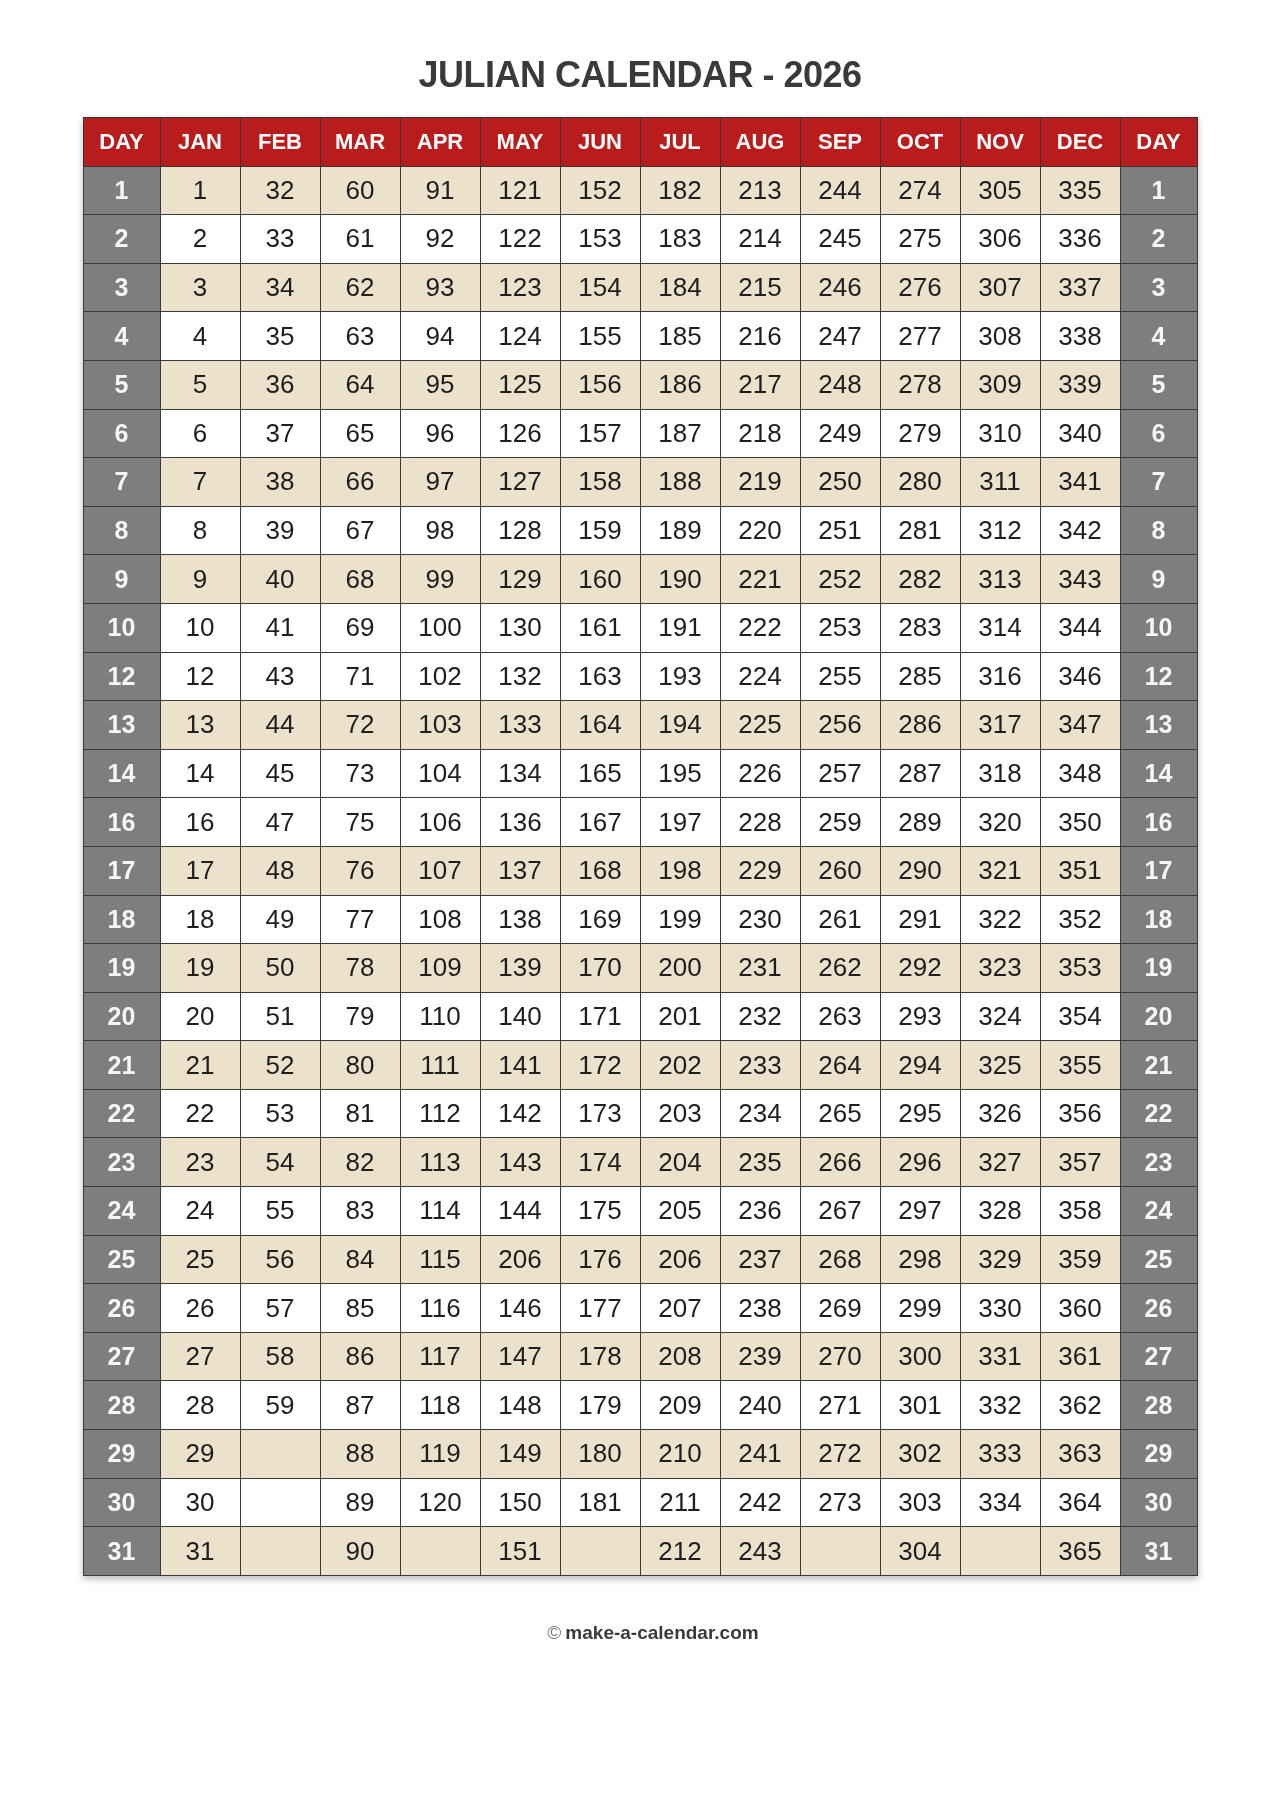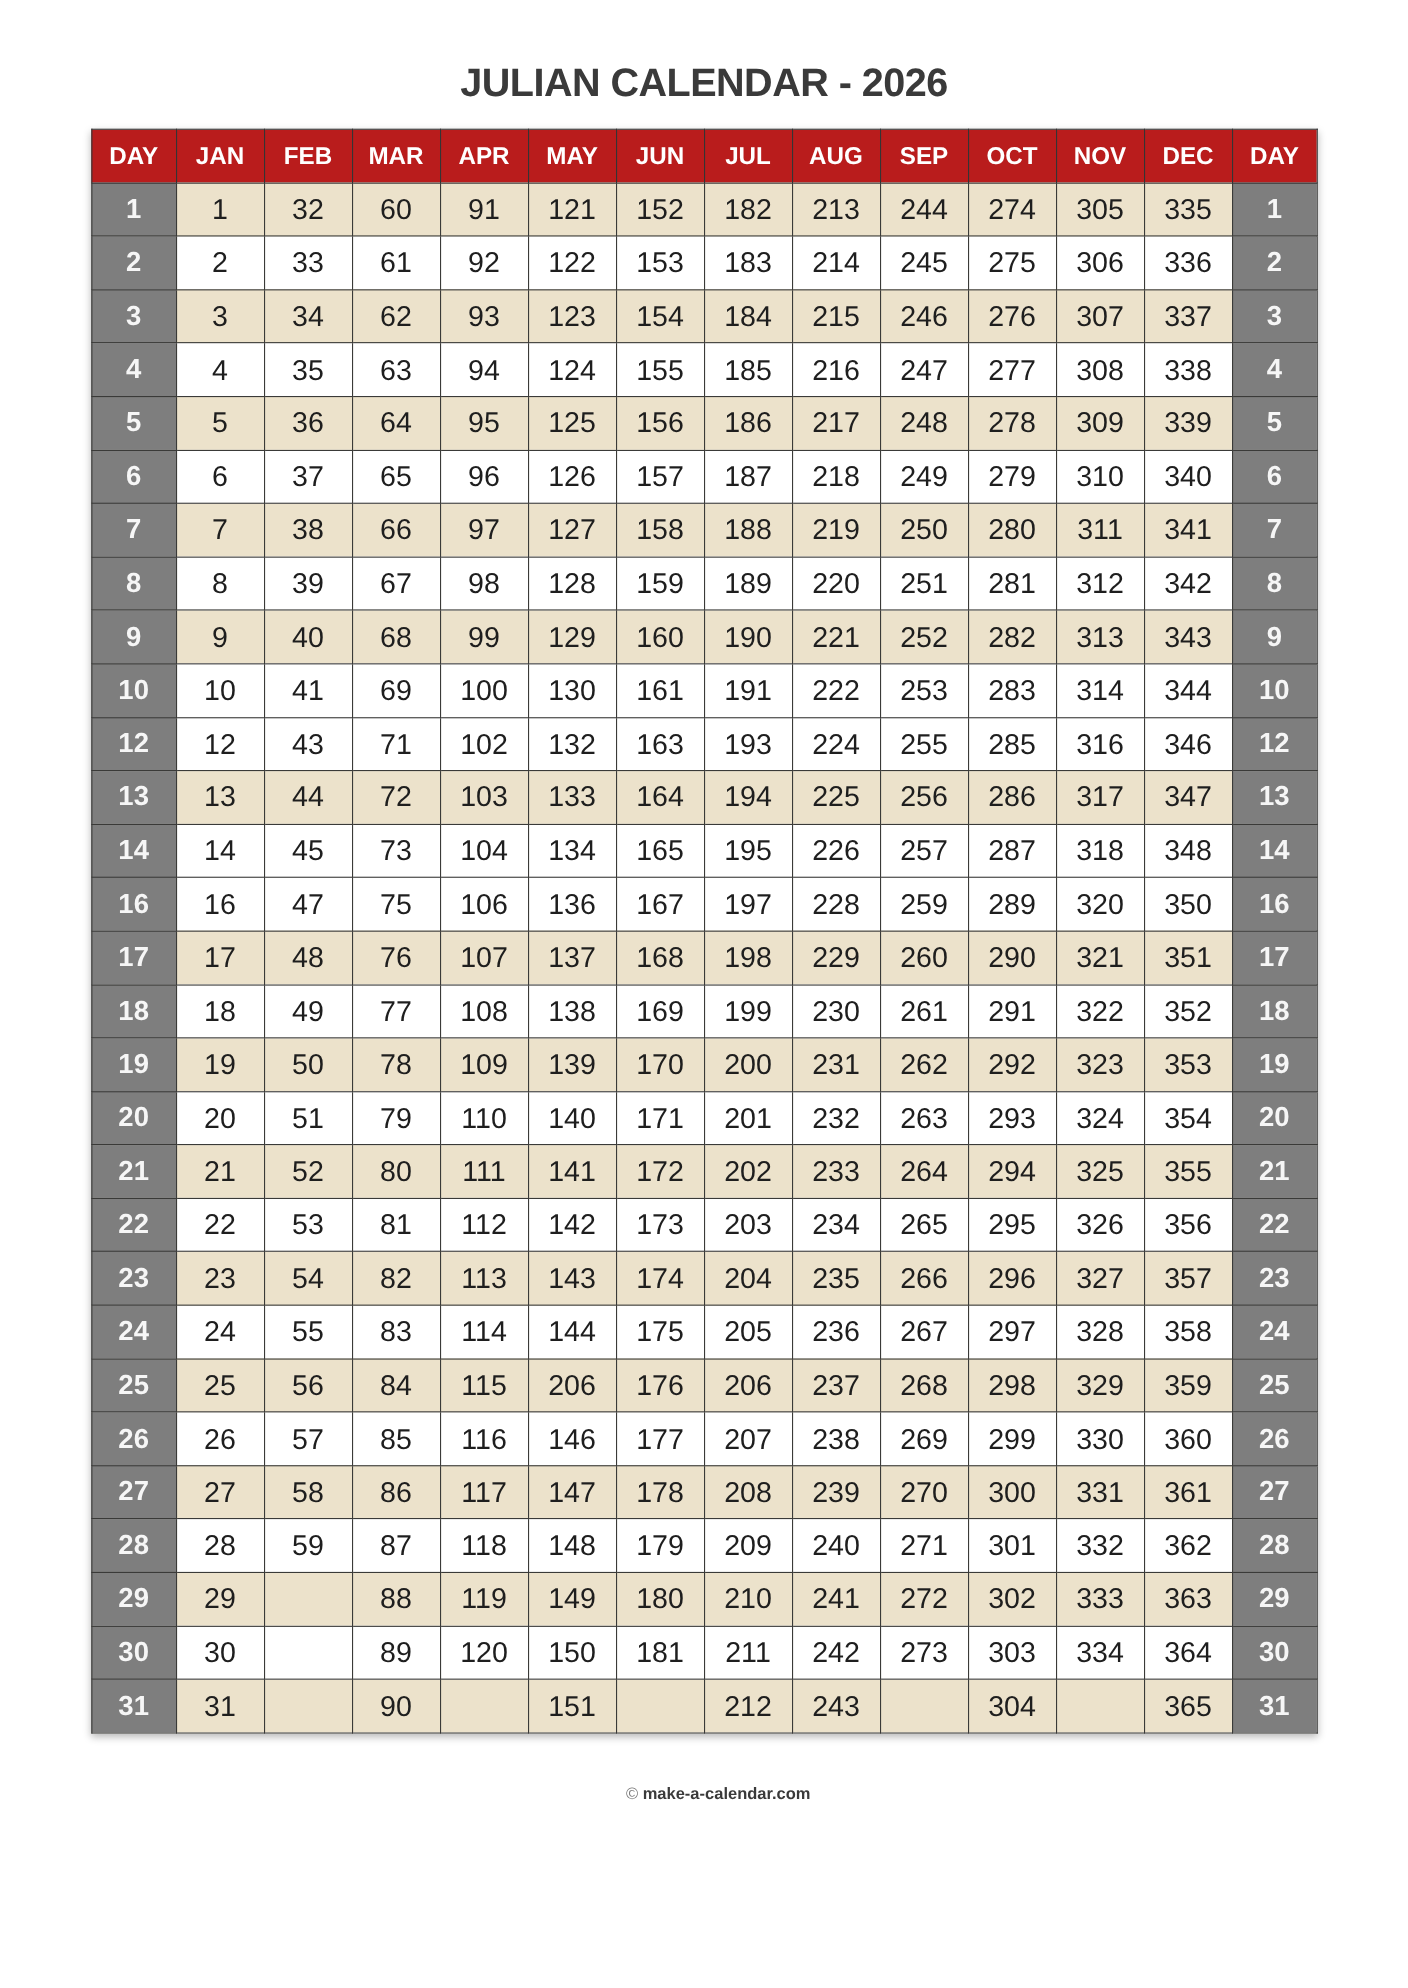--- a/index.html
+++ b/index.html
@@ -55,21 +55,21 @@
     color: #f6f6f6;
     font-weight: bold;
     font-size: 25px;
   }
   table.julian tr.row-odd td.data-cell { background: #ece2cb; }
   table.julian tr.row-even td.data-cell { background: #ffffff; }
 
   .footer {
     margin-top: 46px;
     text-align: center;
-    font-size: 15px;
+    font-size: 19px;
     font-weight: bold;
     color: #3a3a3a;
     margin-left: 26px;
   }
   .footer .copy-symbol {
     font-weight: normal;
     color: #7a7a7a;
     margin-right: 4px;
   }
 </style>

